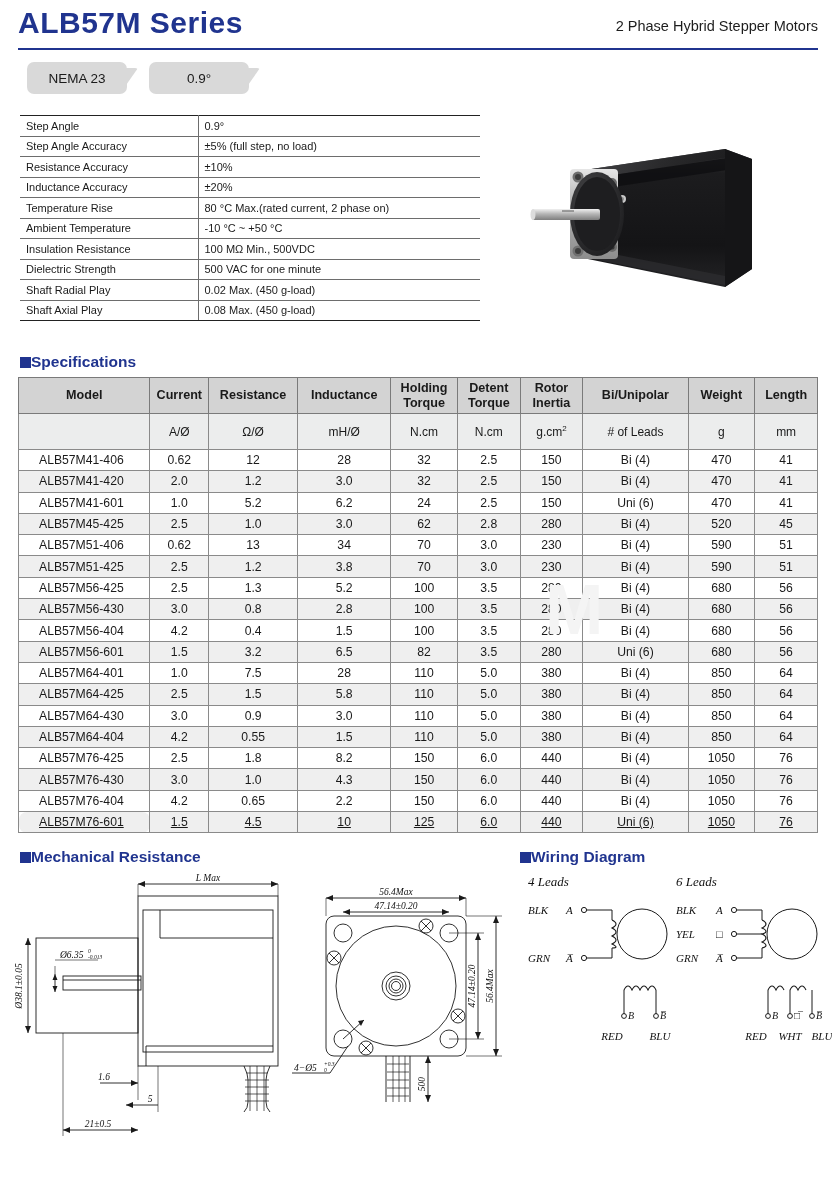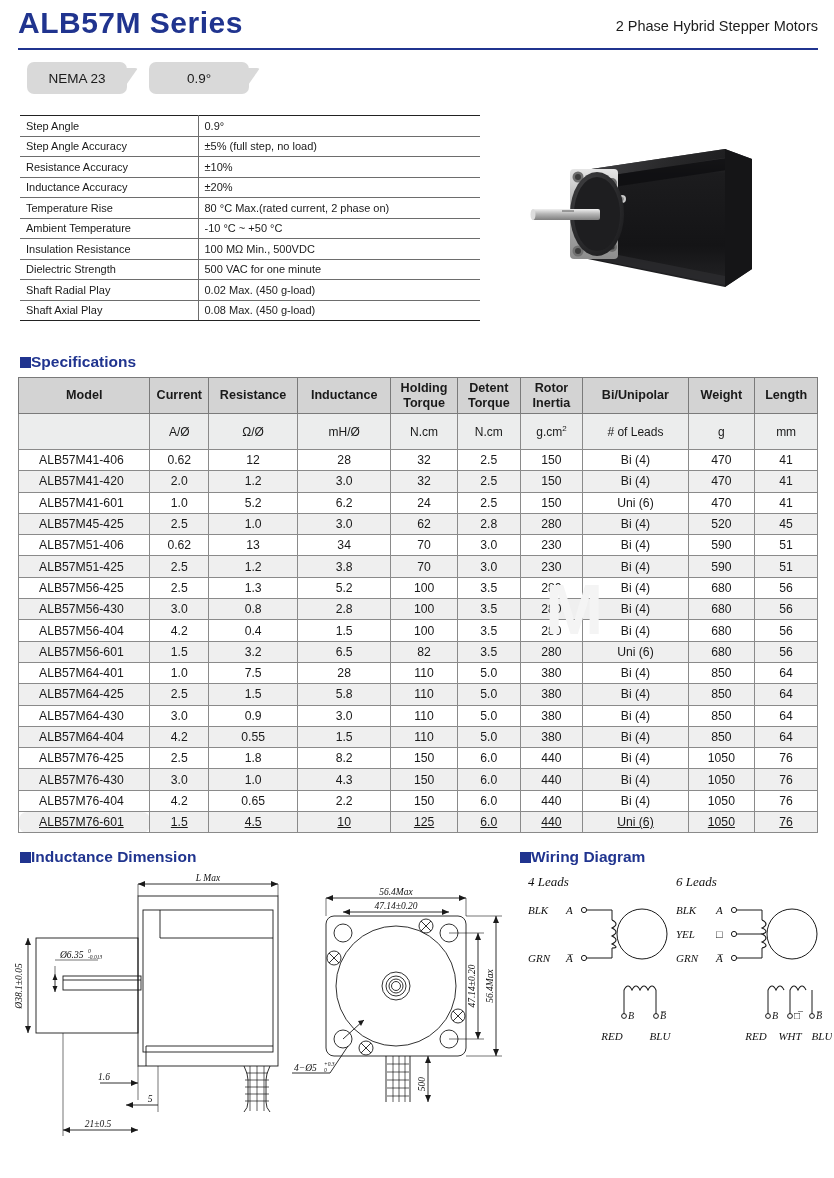--- a/index.html
+++ b/index.html
@@ -517,21 +517,21 @@
         <td>440</td>
         <td>Uni (6)</td>
         <td>1050</td>
         <td>76</td>
       </tr>
     </tbody>
 </table>
 
 <div class="sec-head" style="left:20px; top:848px;">
   <span class="sq"></span>
-  <span>Inductance Dimension</span>
+  <span>Mechanical Resistance</span>
 </div>
 <div class="sec-head" style="left:520px; top:848px;">
   <span class="sq"></span>
   <span>Wiring Diagram</span>
 </div>
 
 <div class="draw-area">
 
   <svg width="280" height="290" viewBox="0 0 280 290" style="position:absolute;left:8px;top:0;">
     <g stroke="#1a1a1a" fill="none" stroke-width="0.9">

